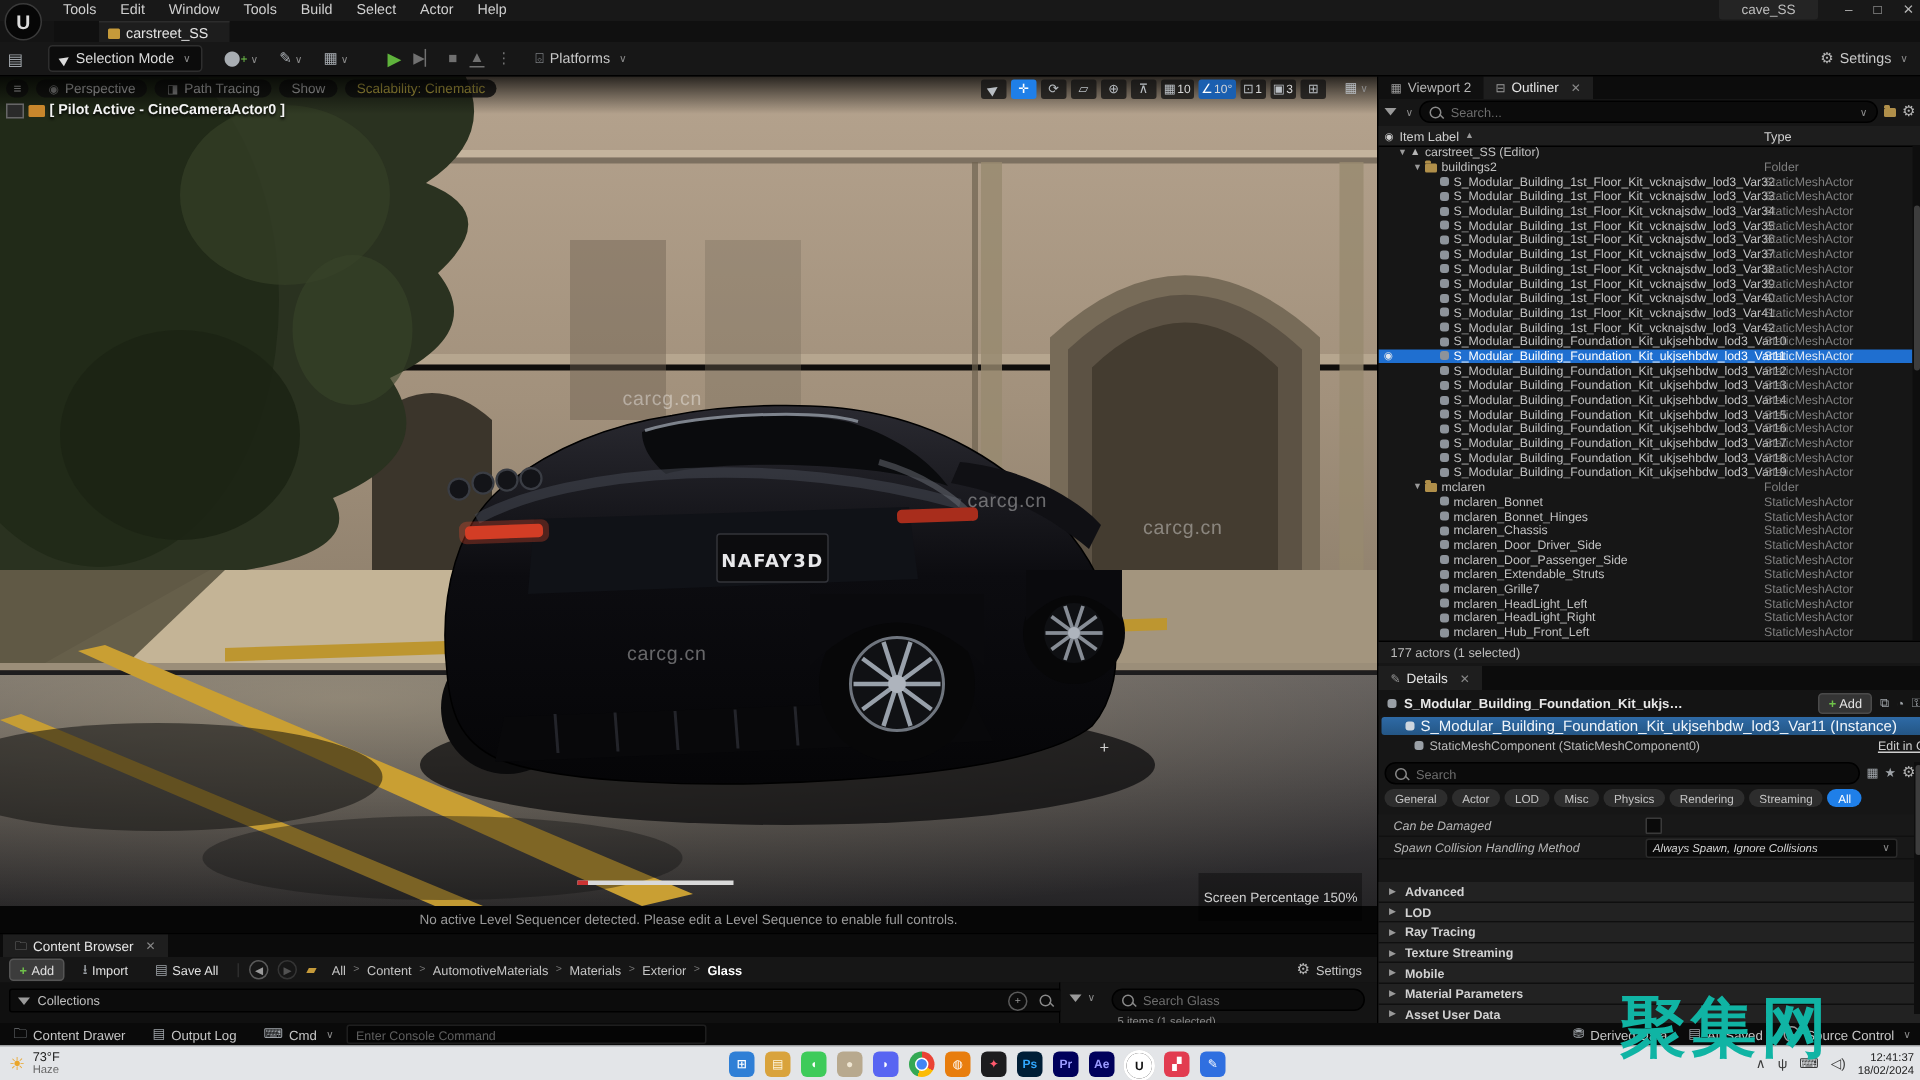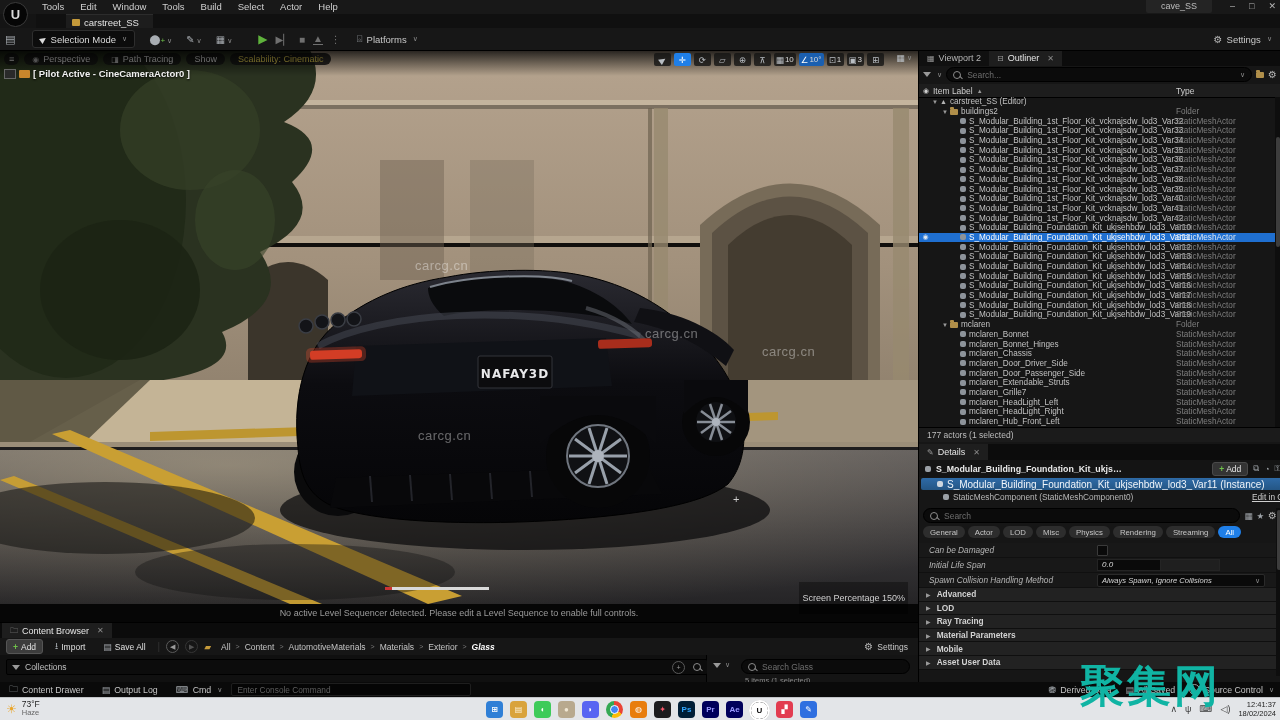--- a/index.html
+++ b/index.html
@@ -124,21 +124,21 @@
   #cb-tabrow{position:absolute;left:0;top:0;width:918px;height:15px;background:#0b0b0b;display:flex;}
   #cb-toolbar{position:absolute;left:0;top:15px;width:918px;height:17px;background:#161616;display:flex;align-items:center;gap:6px;}
   .cb-btn{display:flex;align-items:center;gap:3px;height:13px;padding:0 6px;border-radius:3px;font-size:8.5px;color:#e0e0e0;}
   #cb-add{background:#3c3c3c;border:1px solid #555;margin-left:6px;}
   #cb-add .plus{color:#6fc24a;font-weight:bold;}
   .cb-ico{color:#9fa4a9;font-size:9px;}
   .navdot{width:11px;height:11px;border:1px solid #5a5a5a;border-radius:50%;color:#9a9a9a;font-size:7px;display:flex;align-items:center;justify-content:center;}
   .navdot.dim{opacity:.45;}
   #breadcrumb{display:flex;align-items:center;gap:5px;font-size:8.5px;color:#c5c5c5;margin-left:4px;}
   #breadcrumb .sep{color:#7a7a7a;font-size:7px;}
-  #breadcrumb .crumb.last{color:#fff;font-weight:bold;font-style:italic;}
+  #breadcrumb .crumb.last{color:#fff;font-weight:bold;}
   #cb-settings{position:absolute;right:10px;display:flex;align-items:center;gap:4px;font-size:8.5px;color:#c8c8c8;}
   #cb-lower{position:absolute;left:0;top:32px;width:918px;height:28px;display:flex;}
   #cb-left{width:706px;background:#101010;border-right:1px solid #000;position:relative;}
   #collections-box{position:absolute;left:6px;top:4px;width:690px;height:14px;background:#0c0c0c;border:1px solid #000;
                    border-radius:2px;display:flex;align-items:center;gap:5px;padding:0 5px;color:#c0c0c0;font-size:8.5px;}
   #collections-box .right-icons{position:absolute;right:6px;display:flex;gap:8px;align-items:center;}
   #cb-right{flex:1;background:#141414;position:relative;}
   #cb-search{position:absolute;left:34px;top:4px;right:8px;}
   #cb-filter{position:absolute;left:6px;top:6px;display:flex;align-items:center;gap:2px;}
   #cb-items{position:absolute;left:38px;top:21px;font-size:7.5px;color:#8a8a8a;}
@@ -777,27 +777,20 @@
       <span class="d-pill active">All</span>
     </div>
   <div id="details-props">
       <div class="p-row">
         <span class="p-label">Can be Damaged</span>
         <span class="p-ctl">
           <span class="chk"></span>
         </span>
       </div>
       <div class="p-row">
-        <span class="p-label">Initial Life Span</span>
-        <span class="p-ctl">
-          <span class="numbox">0.0</span>
-          <span class="numtail"></span>
-        </span>
-      </div>
-      <div class="p-row">
         <span class="p-label">Spawn Collision Handling Method</span>
         <span class="p-ctl">
           <span class="dropbox">
             <span>Always Spawn, Ignore Collisions</span>
             <span class="dd">∨</span>
           </span>
         </span>
       </div>
     </div>
   <div id="details-sections">
@@ -808,25 +801,29 @@
       <div class="sec">
         <span class="car">▶</span>
         <span class="lbl">LOD</span>
       </div>
       <div class="sec">
         <span class="car">▶</span>
         <span class="lbl">Ray Tracing</span>
       </div>
       <div class="sec">
         <span class="car">▶</span>
-        <span class="lbl">Material Parameters</span>
+        <span class="lbl">Texture Streaming</span>
       </div>
       <div class="sec">
         <span class="car">▶</span>
         <span class="lbl">Mobile</span>
+      </div>
+      <div class="sec">
+        <span class="car">▶</span>
+        <span class="lbl">Material Parameters</span>
       </div>
       <div class="sec">
         <span class="car">▶</span>
         <span class="lbl">Asset User Data</span>
       </div>
     </div>
   <div class="vscroll" style="left:357px;top:458px;height:168px;">
     <div class="vthumb" style="top:2px;height:60px;"></div>
   </div>
 </div>

